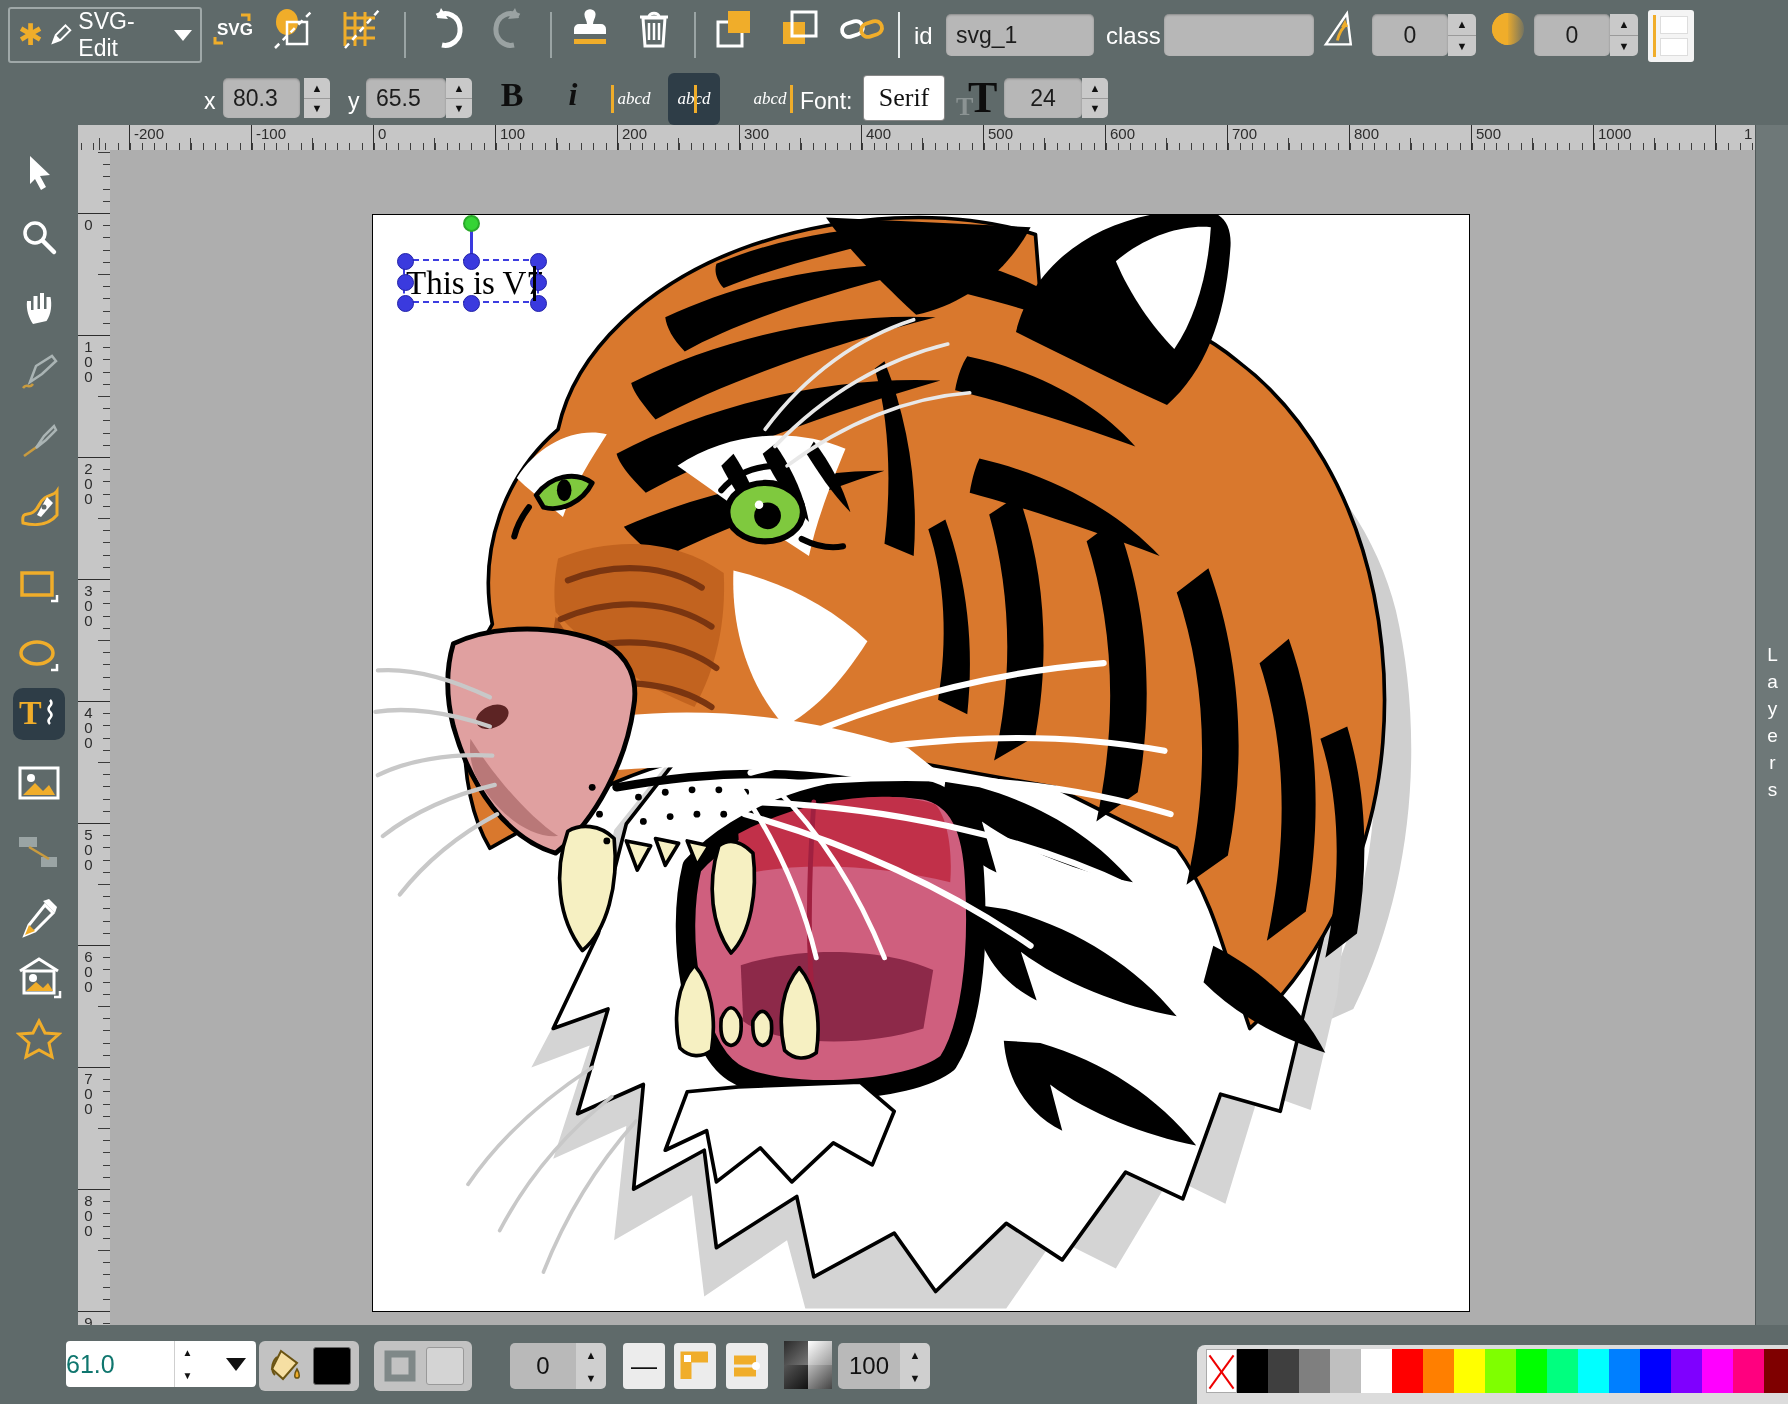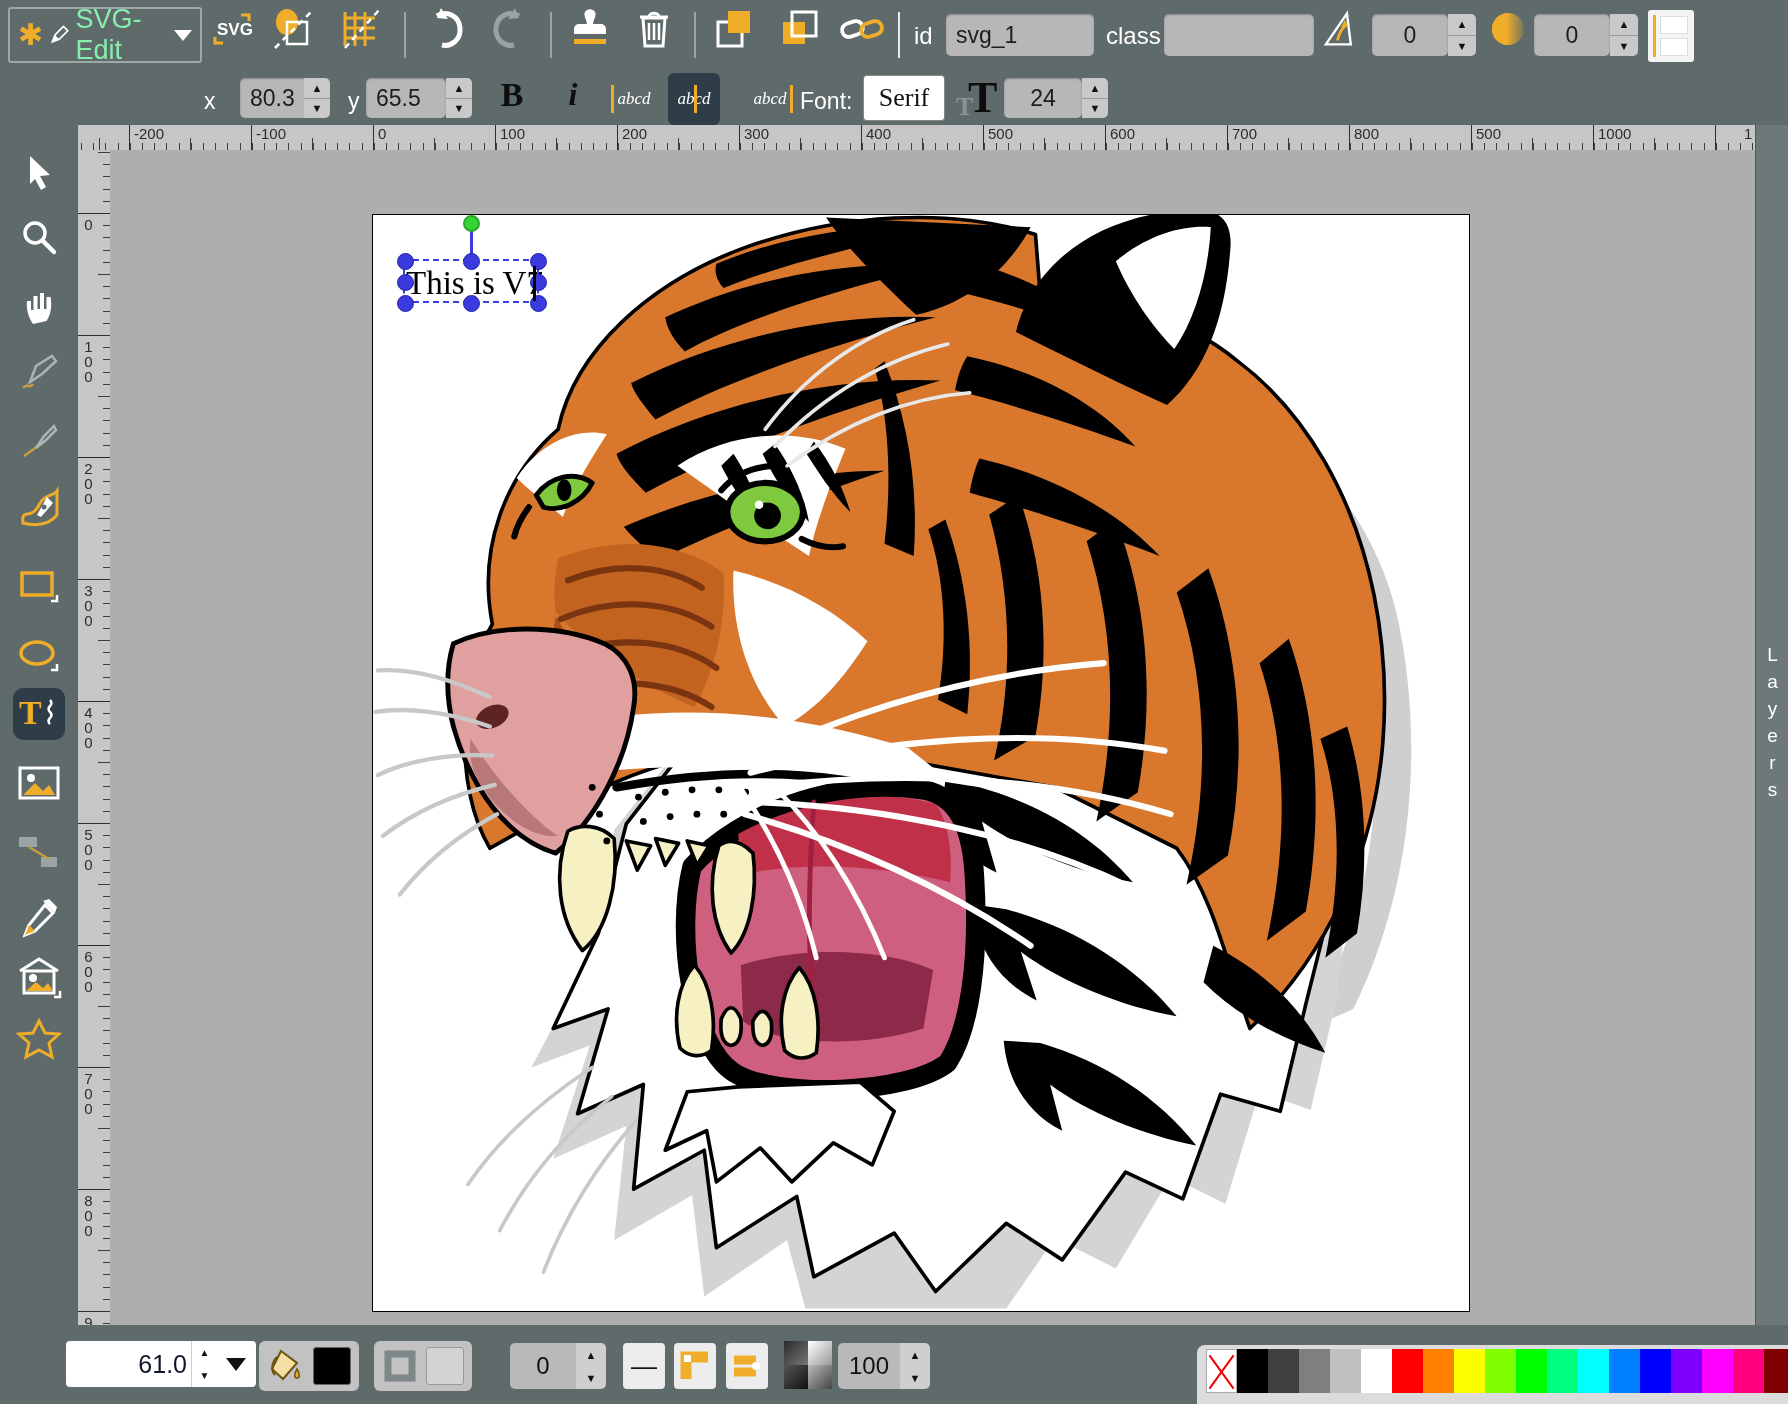--- a/index.html
+++ b/index.html
@@ -5,21 +5,21 @@
   * { margin:0; padding:0; box-sizing:border-box; }
   html,body { width:1788px; height:1404px; overflow:hidden; }
   body { position:relative; background:#5f6a6a; font-family:"Liberation Sans", sans-serif; }
   .abs { position:absolute; }
 
   
   .topbar { position:absolute; left:0; top:0; width:1788px; height:125px; background:#5f6a6a; }
   .sep { position:absolute; top:12px; width:2px; height:46px; background:#9aa4a4; }
   .logo-btn { position:absolute; left:8px; top:7px; width:194px; height:56px; border:2px solid #9fa8a8; border-radius:3px; display:flex; align-items:center; gap:6px; padding:0 8px; cursor:pointer; }
   .logo-star { color:#f0ad2a; font-size:30px; line-height:1; }
-  .logo-text { color:#86efac; font-size:27px; }
+  .logo-text { color:#ffffff; font-size:23px; }
   .dd-arrow { width:0; height:0; border-left:9px solid transparent; border-right:9px solid transparent; border-top:11px solid #fff; margin-left:4px; }
   .tbtn { position:absolute; top:4px; width:48px; height:50px; display:flex; align-items:center; justify-content:center; cursor:pointer; }
   .tlabel { position:absolute; color:#fff; font-size:24px; top:22px; }
   .tinput { position:absolute; top:14px; height:42px; background:#b7b7b7; border-radius:5px; color:#1c1c1c; font-size:23px; display:flex; align-items:center; padding:0 10px; box-shadow:inset 0 1px 2px rgba(0,0,0,.25); }
   .spinbox { position:absolute; top:14px; width:28px; height:42px; background:#c9c9c9; border-radius:0 5px 5px 0; display:flex; flex-direction:column; cursor:pointer; }
   .spinbox span { flex:1; display:flex; align-items:center; justify-content:center; font-size:11px; color:#111; }
   .spinbox span:first-child { border-bottom:1px solid #9a9a9a; }
   .num { justify-content:center; }
 
   
@@ -67,21 +67,21 @@
   .rot-grip { position:absolute; left:90px; top:0; width:17px; height:17px; border-radius:50%; background:#35d435; border:2px solid #2aa82a; cursor:pointer; }
   .caret { position:absolute; left:160px; top:51px; width:2.5px; height:35px; background:#000; }
 
   
   .layers { position:absolute; left:1755px; top:125px; width:33px; height:1200px; background:#6e7878; border-left:1px solid #4f5858; display:flex; align-items:center; justify-content:center; cursor:pointer; }
   .layers span { writing-mode:vertical-rl; text-orientation:upright; color:#fff; font-size:19px; letter-spacing:6px; }
 
   
   .bottombar { position:absolute; left:0; top:1325px; width:1788px; height:79px; background:#5f6a6a; }
   .zoom-box { position:absolute; left:66px; top:16px; width:190px; height:46px; background:#fff; border-radius:4px; display:flex; align-items:center; cursor:pointer; }
-  .zoom-val { width:104px; text-align:right; font-size:25px; color:#0f172a;margin-left:17px; }
+  .zoom-val { width:104px; font-size:25px; color:#0f766e; }
   .mini-spin { width:26px; height:100%; display:flex; flex-direction:column; border-left:1px solid #cfcfcf; margin-left:4px; }
   .mini-spin span { flex:1; display:flex; align-items:center; justify-content:center; font-size:10px; color:#111; }
   .zoom-dd { margin-left:auto; margin-right:10px; width:0; height:0; border-left:10px solid transparent; border-right:10px solid transparent; border-top:13px solid #111; }
   .group { position:absolute; top:16px; height:50px; background:#c2c2c2; border-radius:6px; display:flex; align-items:center; gap:8px; padding:0 8px; }
   .swatch { width:38px; height:38px; border-radius:3px; border:1px solid #666; }
   .gray-input { position:absolute; top:18px; height:46px; background:#b9b9b9; border-radius:5px 0 0 5px; color:#111; font-size:24px; display:flex; align-items:center; justify-content:center; }
   .bspin { position:absolute; top:18px; width:30px; height:46px; background:#cfcfcf; border-radius:0 5px 5px 0; display:flex; flex-direction:column; cursor:pointer; }
   .bspin span { flex:1; display:flex; align-items:center; justify-content:center; font-size:11px; color:#111; }
   .sq-btn { position:absolute; top:18px; width:42px; height:46px; background:#ececec; border-radius:4px; display:flex; align-items:center; justify-content:center; cursor:pointer; font-size:26px; color:#111; }
   .checker { position:absolute; left:784px; top:16px; width:48px; height:48px; display:grid; grid-template-columns:1fr 1fr; grid-template-rows:1fr 1fr; cursor:pointer; }
@@ -233,21 +233,21 @@
       <span>▼</span>
     </div>
 
   <div class="abs" style="left:1648px; top:10px; width:46px; height:52px; background:#f4f4f4; border-radius:3px;">
     <div class="abs" style="left:5px; top:5px; width:3px; height:42px; background:#f0ad2a"></div>
     <div class="abs" style="left:12px; top:6px; width:28px; height:18px; background:#fff; border:1px solid #ddd"></div>
     <div class="abs" style="left:12px; top:28px; width:28px; height:18px; background:#fff; border:1px solid #ddd"></div>
   </div>
 
   <span class="r2label" style="left:204px">x</span>
-  <div class="tinput r2input" style="left:240px; width:77px">
+  <div class="tinput r2input" style="left:223px; width:77px">
       <span>80.3</span>
     </div>
   <div class="spinbox r2spin" style="left:304px">
       <span>▲</span>
       <span>▼</span>
     </div>
 
   <span class="r2label" style="left:348px">y</span>
   <div class="tinput r2input" style="left:366px; width:80px">
       <span>65.5</span>

